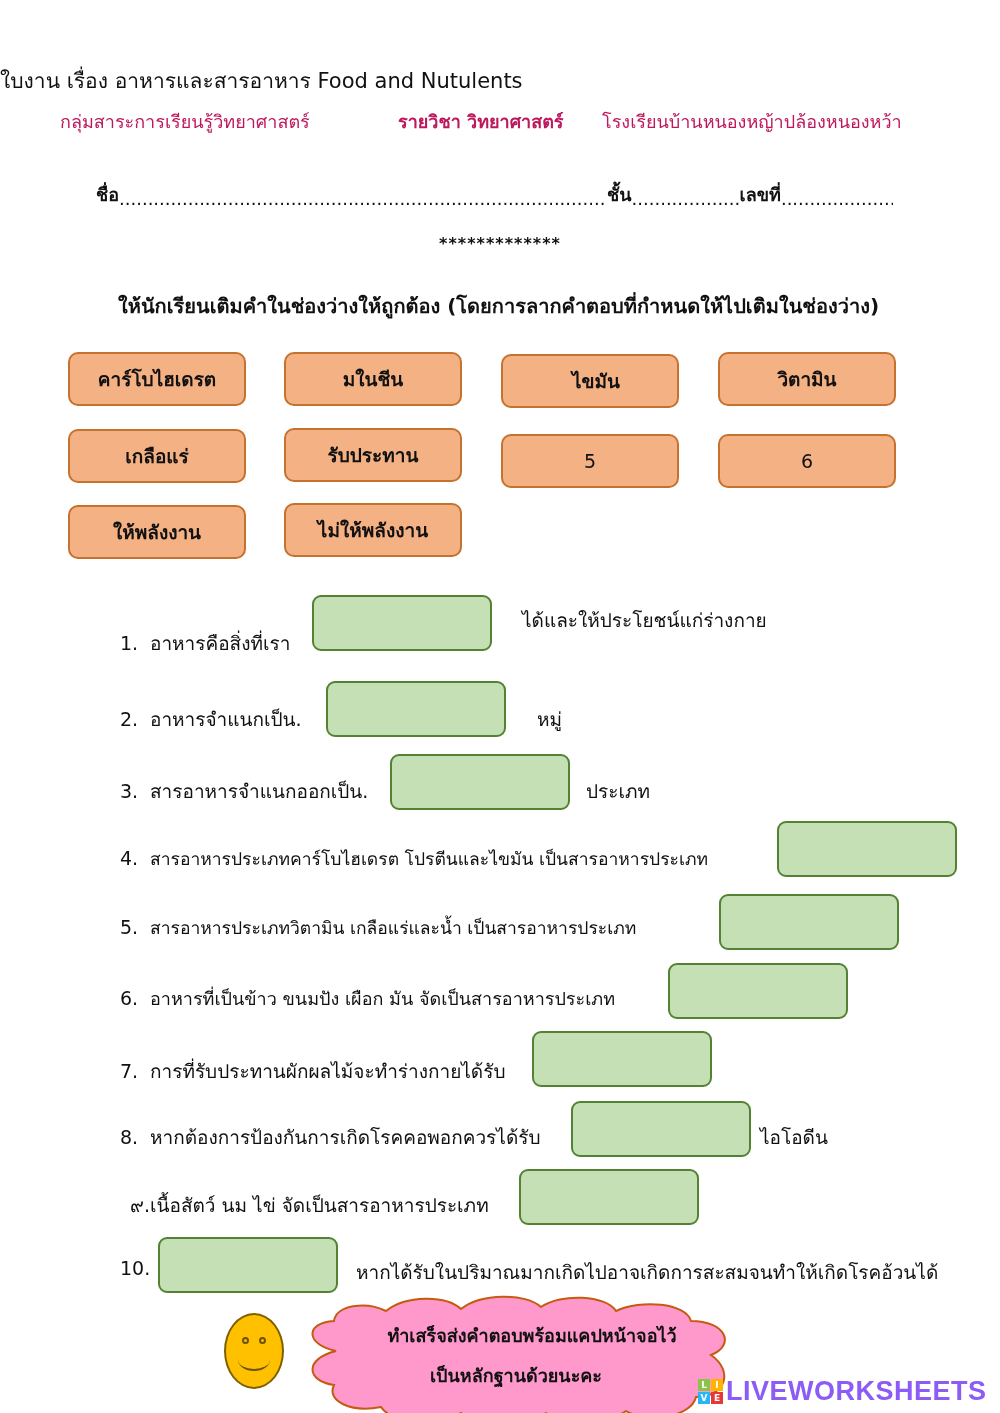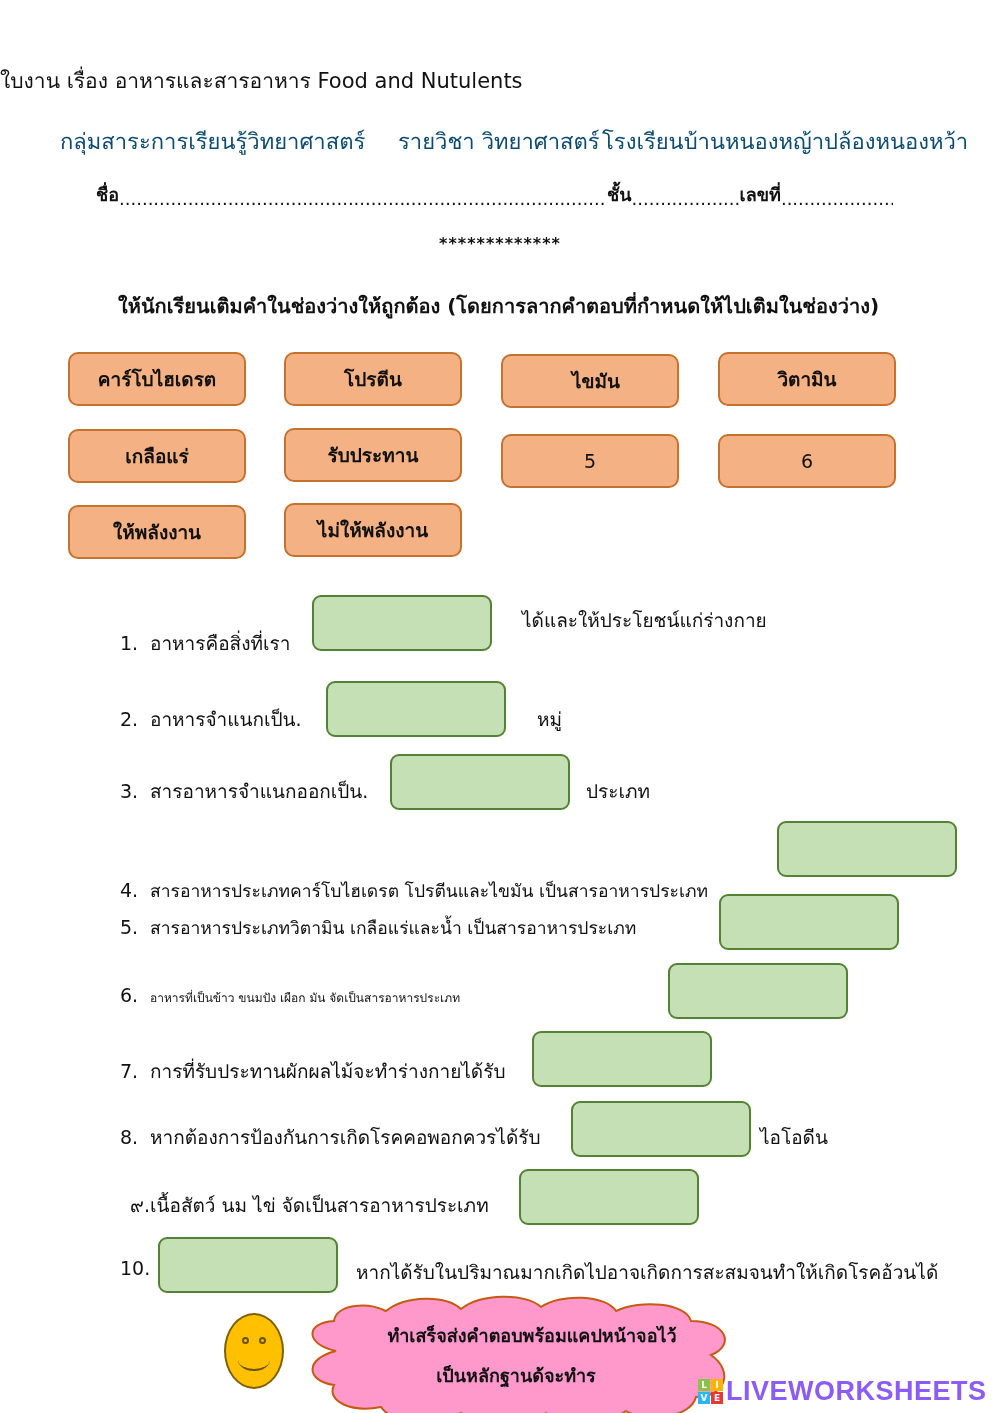--- a/index.html
+++ b/index.html
@@ -1,20 +1,20 @@
 <!DOCTYPE html>
 <html><head>
   <meta charset="utf-8">
   <style>
     html, body { margin:0; padding:0; background:#ffffff; }
     body { width:1000px; height:1413px; position:relative; overflow:hidden;
            font-family:"DejaVu Sans", "Liberation Sans", sans-serif; color:#111; }
     .abs { position:absolute; }
     .title { top:64px; left:0; width:1000px; text-align:left; font-size:21px; }
-    .subrow { top:124px; font-size:22px; color:#0c4a6e; }
+    .subrow { top:107px; font-size:18px; color:#be185d; }
     .namerow { top:180px; left:96px; width:806px; font-size:18px; font-weight:bold; white-space:nowrap; overflow:hidden; }
     .namerow .dots { font-weight:normal; letter-spacing:0px; }
     .stars { top:234px; left:0; width:1000px; text-align:center; font-size:16px; font-weight:bold; letter-spacing:1px; }
     .instr { top:290px; left:118px; font-size:20px; font-weight:bold; white-space:nowrap; }
     .chip { width:178px; height:54px; background:#f4b183; border:2px solid #c5722e;
             border-radius:10px; box-sizing:border-box; display:flex; align-items:center;
             justify-content:center; font-size:19px; font-weight:bold; cursor:grab; }
     .chip.num { font-weight:normal; font-size:19px; }
     .q { font-size:19px; white-space:nowrap; }
     .q .n { display:inline-block; width:30px; }
@@ -30,33 +30,33 @@
     .logo { left:698px; top:1376px; height:30px; display:flex; align-items:center; }
     .logo .sq { display:grid; grid-template-columns:12px 12px; grid-template-rows:12px 12px; gap:1px; margin-right:3px; }
     .logo .sq span { font-size:9px; font-weight:bold; color:#fff; display:flex; align-items:center; justify-content:center; }
     .logo .word { font-size:27px; font-weight:bold; color:#8b5cf6; letter-spacing:0.5px; font-family:"Liberation Sans", sans-serif; }
   </style>
 </head>
 <body>
 
 <div class="abs title">ใบงาน เรื่อง อาหารและสารอาหาร Food and Nutulents</div>
 <div class="abs subrow" style="left:60px;">กลุ่มสาระการเรียนรู้วิทยาศาสตร์</div>
-<div class="abs subrow" style="left:398px;">รายวิชา วิทยาศาสตร์</div>
+<div class="abs subrow" style="left:398px;font-weight:bold;">รายวิชา วิทยาศาสตร์</div>
 <div class="abs subrow" style="left:602px;">โรงเรียนบ้านหนองหญ้าปล้องหนองหว้า</div>
 
 <div class="abs namerow">
   <span>ชื่อ</span><span class="dots" style="display:inline-block;width:488px;overflow:hidden;vertical-align:bottom;">..................................................................................................................</span><span>ชั้น</span><span class="dots" style="display:inline-block;width:108px;overflow:hidden;vertical-align:bottom;">.......................</span><span>เลขที่</span><span class="dots" style="display:inline-block;width:112px;overflow:hidden;vertical-align:bottom;">.........................</span>
 </div>
 
 <div class="abs stars">*************</div>
 
 <div class="abs instr">ให้นักเรียนเติมคำในช่องว่างให้ถูกต้อง (โดยการลากคำตอบที่กำหนดให้ไปเติมในช่องว่าง)</div>
 
 <div class="abs chip" style="left:68px;top:352px;">คาร์โบไฮเดรต</div>
-<div class="abs chip" style="left:284px;top:352px;">โปรตีน</div>
+<div class="abs chip" style="left:284px;top:352px;">มในชีน</div>
 <div class="abs chip" style="left:501px;top:354px;padding-left:12px;">ไขมัน</div>
 <div class="abs chip" style="left:718px;top:352px;">วิตามิน</div>
 <div class="abs chip" style="left:68px;top:429px;">เกลือแร่</div>
 <div class="abs chip" style="left:284px;top:428px;">รับประทาน</div>
 <div class="abs chip num" style="left:501px;top:434px;">5</div>
 <div class="abs chip num" style="left:718px;top:434px;">6</div>
 <div class="abs chip" style="left:68px;top:505px;">ให้พลังงาน</div>
 <div class="abs chip" style="left:284px;top:503px;">ไม่ให้พลังงาน</div>
 
 <div class="abs q" style="left:120px;top:628px;">
@@ -70,32 +70,32 @@
 </div>
 <div class="abs drop" style="left:326px;top:681px;"></div>
 <div class="abs q" style="left:537px;top:704px;">หมู่</div>
 
 <div class="abs q" style="left:120px;top:776px;">
   <span class="n">3.</span><span>สารอาหารจำแนกออกเป็น.</span>
 </div>
 <div class="abs drop" style="left:390px;top:754px;"></div>
 <div class="abs q" style="left:586px;top:776px;">ประเภท</div>
 
-<div class="abs q" style="left:120px;top:845px;margin-top:32px;">
+<div class="abs q" style="left:120px;top:845px;">
   <span class="n">4.</span><span style="font-size:17.5px;">สารอาหารประเภทคาร์โบไฮเดรต โปรตีนและไขมัน เป็นสารอาหารประเภท</span>
 </div>
 <div class="abs drop" style="left:777px;top:821px;"></div>
 
 <div class="abs q" style="left:120px;top:914px;">
   <span class="n">5.</span><span style="font-size:17.5px;">สารอาหารประเภทวิตามิน เกลือแร่และน้ำ เป็นสารอาหารประเภท</span>
 </div>
 <div class="abs drop" style="left:719px;top:894px;"></div>
 
 <div class="abs q" style="left:120px;top:984px;">
-  <span class="n">6.</span><span style="font-size:12px;">อาหารที่เป็นข้าว ขนมปัง เผือก มัน จัดเป็นสารอาหารประเภท</span>
+  <span class="n">6.</span><span style="font-size:18px;">อาหารที่เป็นข้าว ขนมปัง เผือก มัน จัดเป็นสารอาหารประเภท</span>
 </div>
 <div class="abs drop" style="left:668px;top:963px;"></div>
 
 <div class="abs q" style="left:120px;top:1056px;">
   <span class="n">7.</span><span>การที่รับประทานผักผลไม้จะทำร่างกายได้รับ</span>
 </div>
 <div class="abs drop" style="left:532px;top:1031px;"></div>
 
 <div class="abs q" style="left:120px;top:1122px;">
   <span class="n">8.</span><span>หากต้องการป้องกันการเกิดโรคคอพอกควรได้รับ</span>
@@ -118,21 +118,21 @@
   <div class="eye" style="left:16px;"></div>
   <div class="eye" style="left:33px;"></div>
   <div class="mouth"></div>
 </div>
 
 <div class="abs" style="left:296px;top:1293px;width:440px;height:120px;">
   <svg width="440" height="130" viewBox="0 0 440 130">
     <path d="M40,58 C10,52 8,30 38,28 C40,12 70,8 90,18 C110,2 150,2 165,16 C185,0 230,0 245,14 C265,0 310,2 320,18 C345,6 390,10 395,28 C430,28 440,52 415,62 C438,78 430,104 400,104 C395,125 350,130 330,118 C310,132 265,132 250,120 C225,134 180,132 165,120 C140,132 95,130 85,114 C55,120 30,108 38,92 C10,88 8,66 40,58 Z" fill="#ff99cc" stroke="#c55a11" stroke-width="2"></path>
   </svg>
   <div class="abs cloud-text" style="left:16px;top:28px;width:440px;text-align:center;">ทำเสร็จส่งคำตอบพร้อมแคปหน้าจอไว้</div>
-  <div class="abs cloud-text" style="left:0;top:68px;width:440px;">เป็นหลักฐานด้จะทำร</div>
+  <div class="abs cloud-text" style="left:0;top:68px;width:440px;">เป็นหลักฐานด้วยนะคะ</div>
 </div>
 
 <div class="abs logo">
   <div class="sq">
     <span style="background:#8bc34a;">L</span>
     <span style="background:#ffb300;">I</span>
     <span style="background:#29b6f6;">V</span>
     <span style="background:#e53935;">E</span>
   </div>
   <span class="word">LIVEWORKSHEETS</span>

